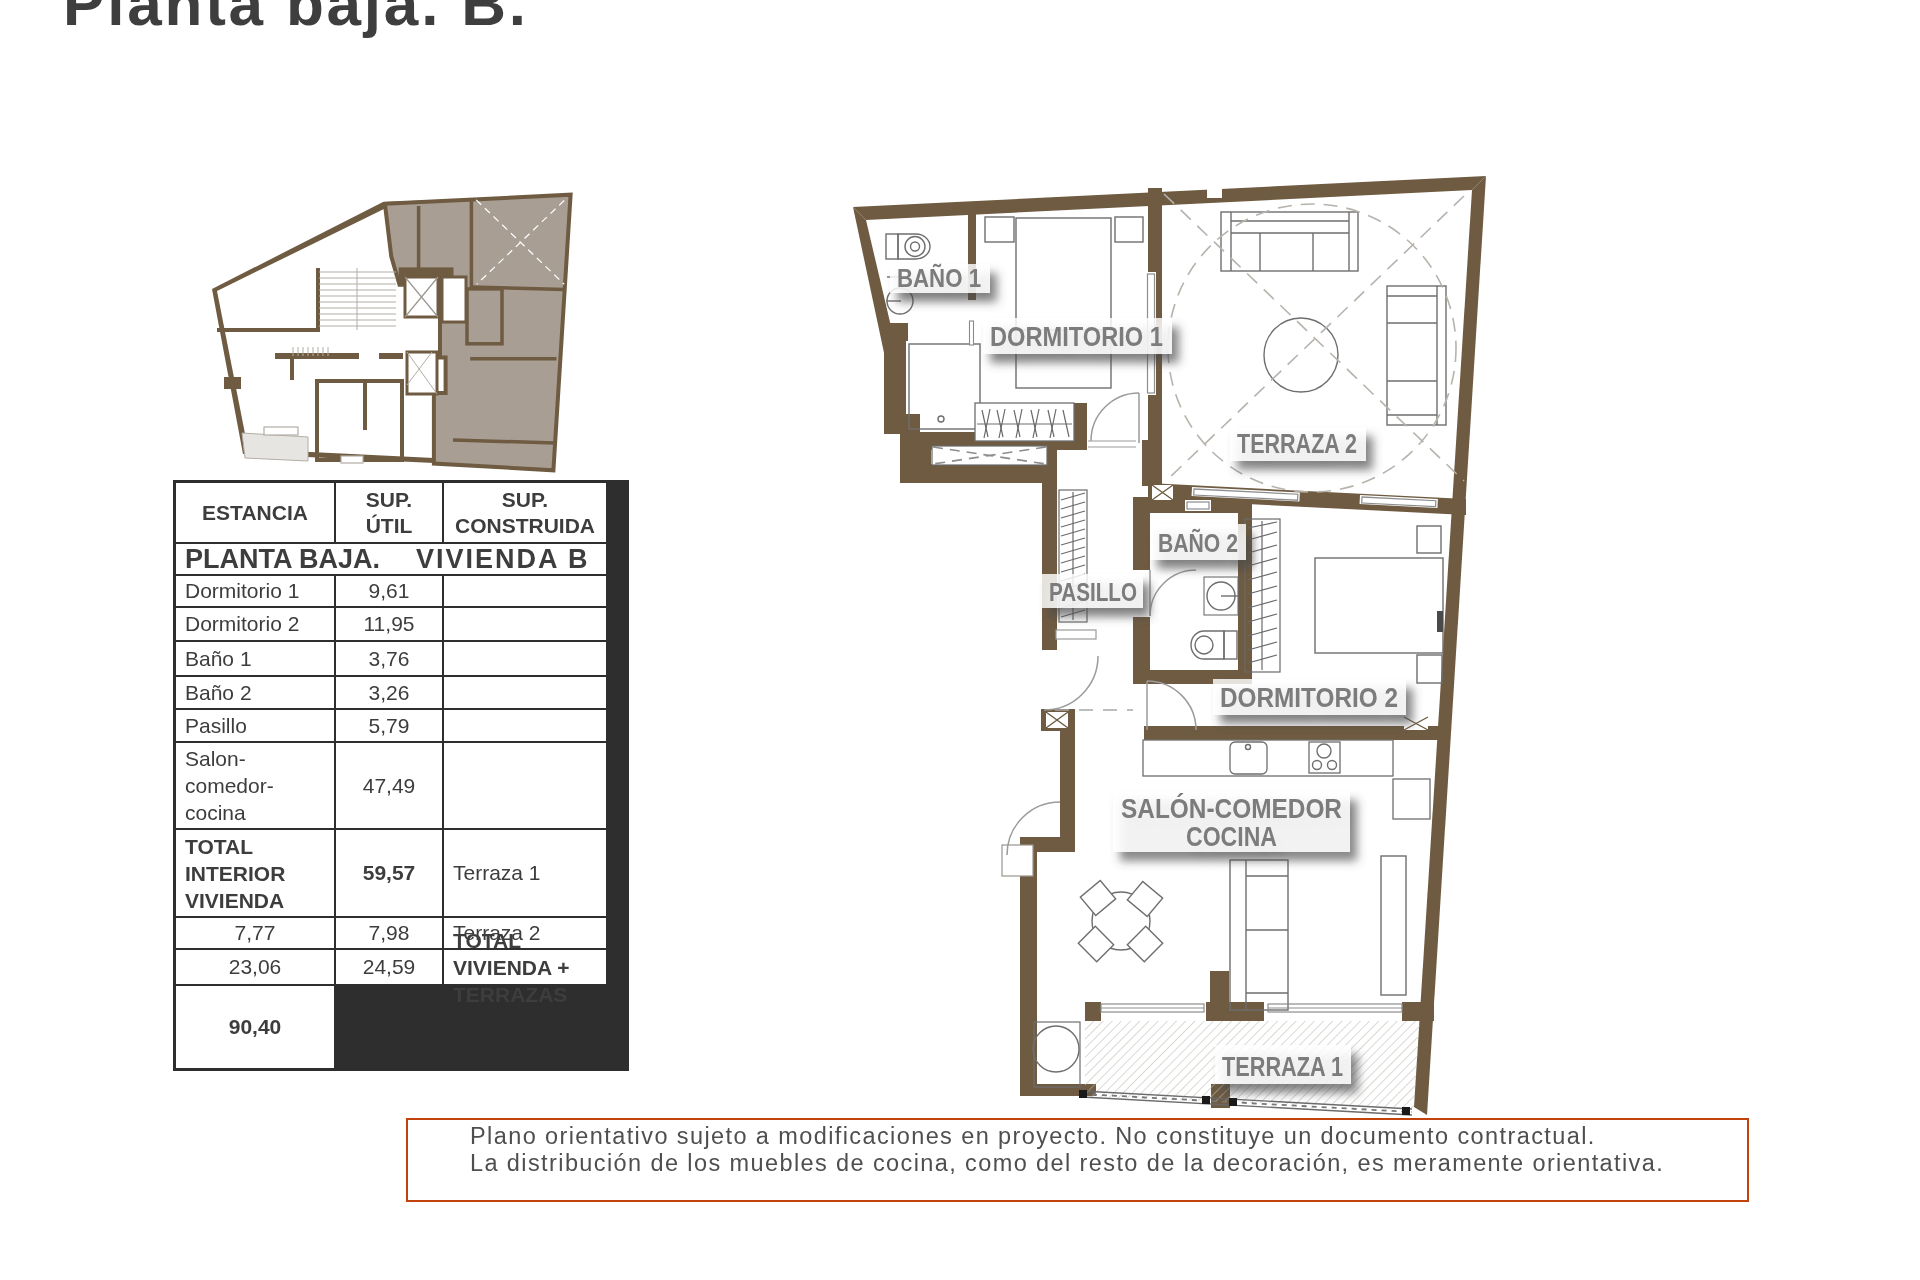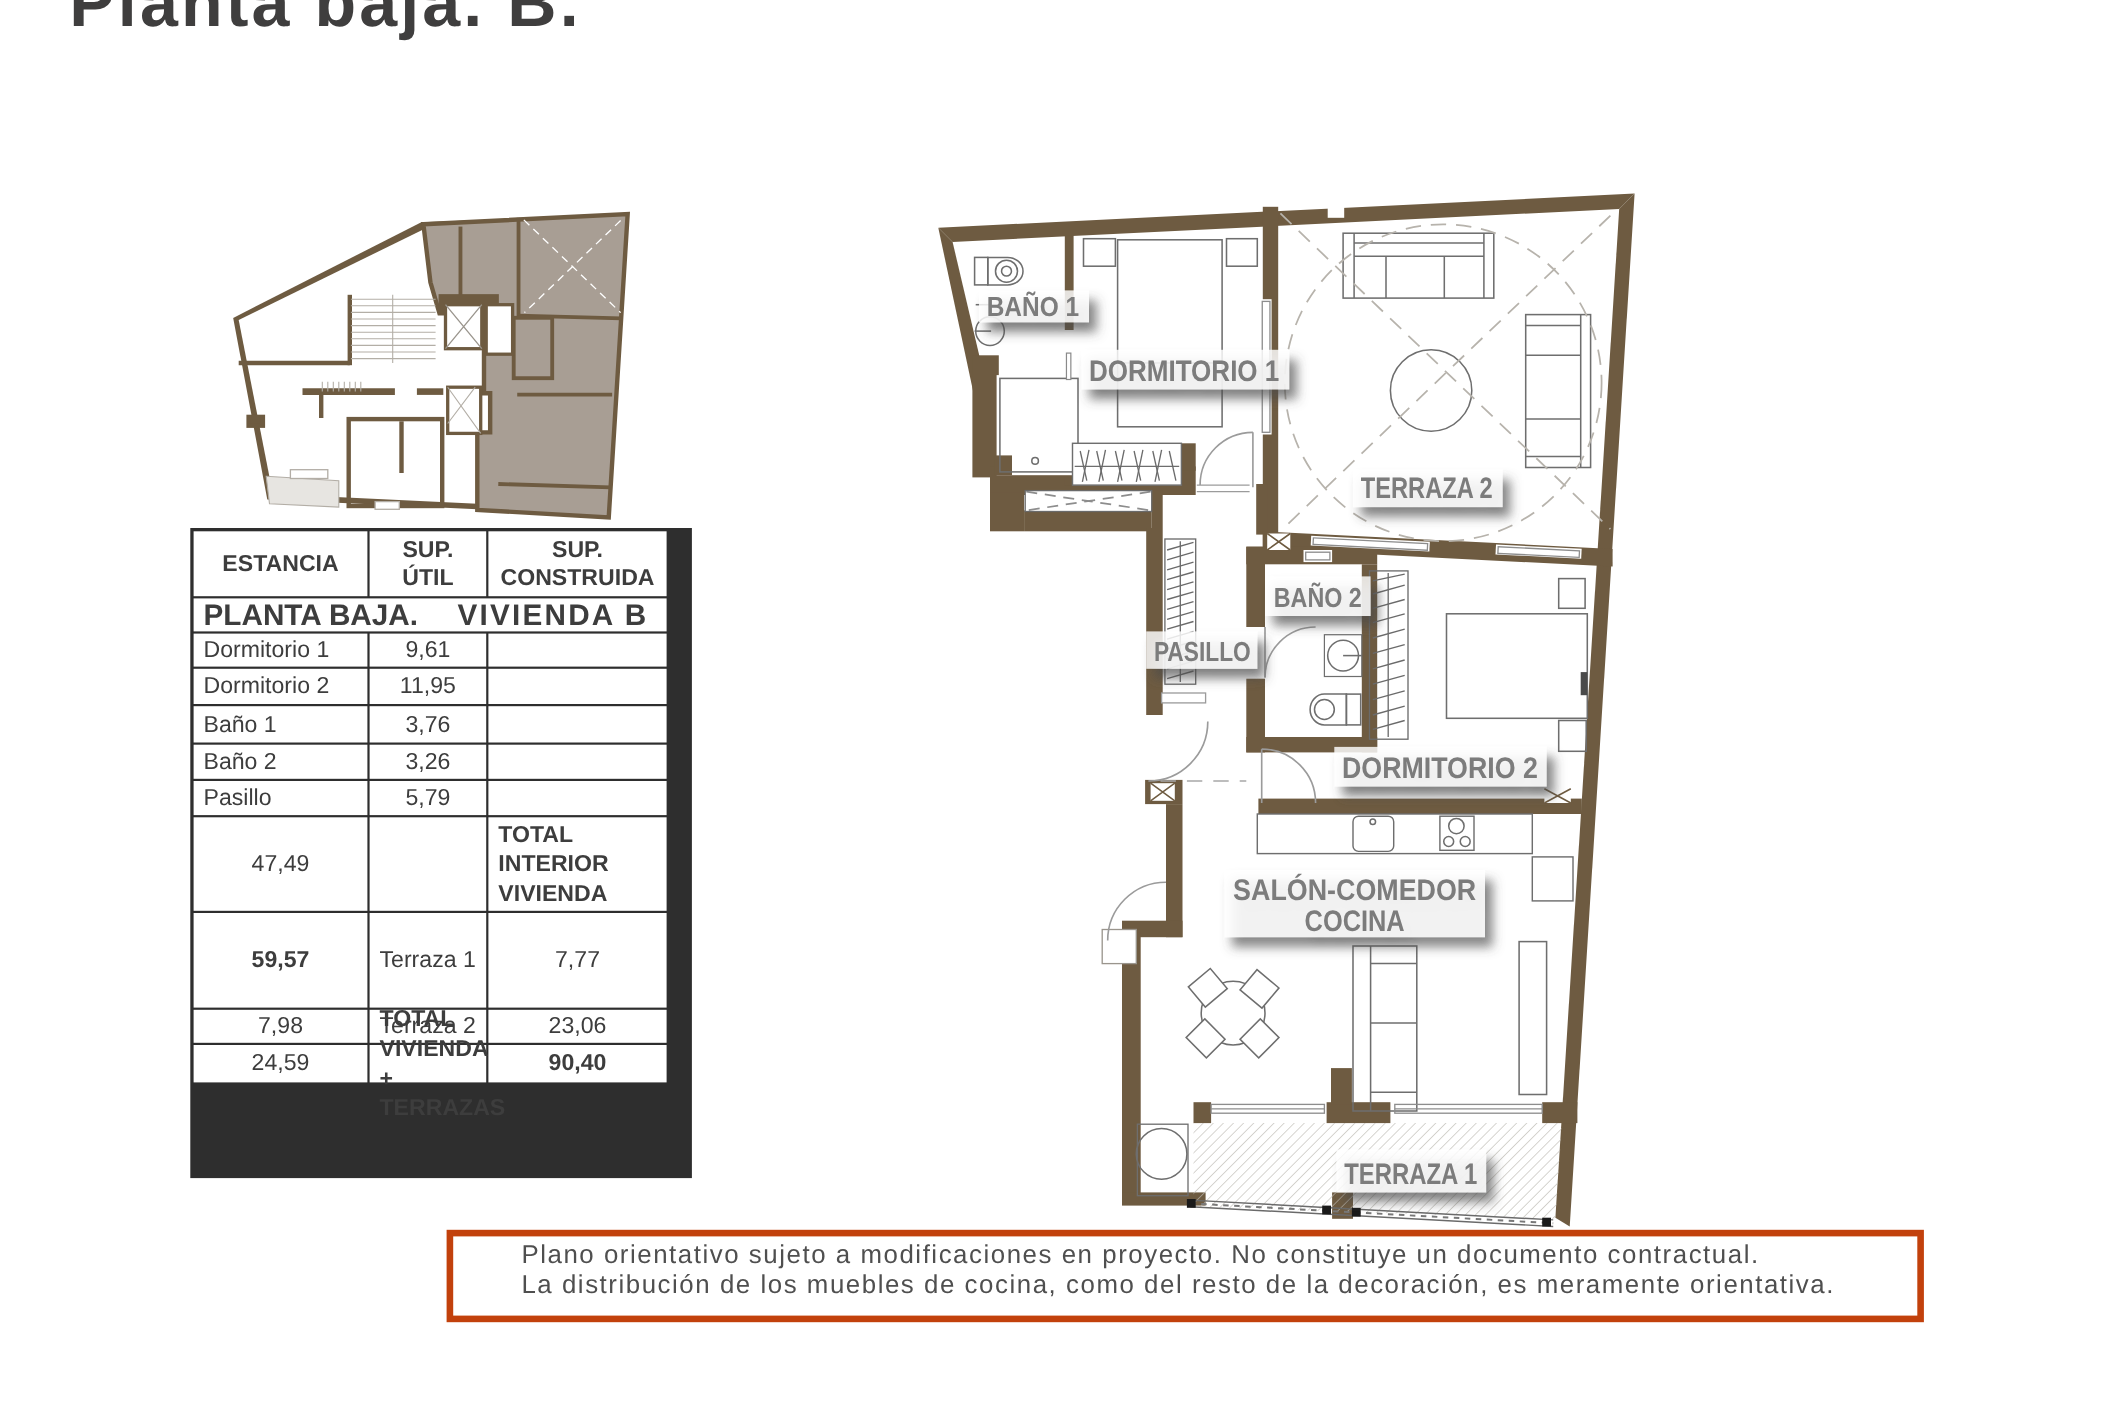--- a/index.html
+++ b/index.html
@@ -12,21 +12,21 @@
        grid-template-rows:59px 30px 30px 32px 33px 31px 31px 85px 86px 30px 34px 82px;
        gap:2px;padding:3px;color:#3d3d3d;}
   #tbl .c{background:#fff;display:flex;align-items:center;font-size:21px;}
   #tbl .hd{justify-content:center;text-align:center;font-weight:bold;line-height:26px;}
   #tbl .lt{padding-left:9px;}
   #tbl .ct{justify-content:center;}
   #tbl .b{font-weight:bold;}
   #tbl .ml{line-height:27px;}
   #tbl .merged{grid-column:1/4;font-weight:bold;font-size:27px;}
   
-  #disc{position:absolute;left:406px;top:1118px;width:1343px;height:84px;border:6px solid #c2410c;
+  #disc{position:absolute;left:406px;top:1118px;width:1343px;height:84px;border:2px solid #c2410c;
         font-size:23.5px;line-height:27px;color:#4f4f4f;padding:3px 0 0 62px;letter-spacing:1.4px;}
 </style>
 </head>
 <body>
 <div id="title">Planta baja. B.</div>
 
 <svg id="plan" width="1920" height="1280" viewBox="0 0 1920 1280" style="position:absolute;left:0;top:0">
 <defs>
   <pattern id="hatch" patternUnits="userSpaceOnUse" width="6.5" height="6.5" patternTransform="rotate(-45)">
     <line x1="0" y1="0" x2="6.5" y2="0" stroke="#bdb9b2" stroke-width="1.1"></line>
@@ -406,20 +406,21 @@
     <div class="c"></div>
   <div class="c lt">Baño 1</div>
     <div class="c ct">3,76</div>
     <div class="c"></div>
   <div class="c lt">Baño 2</div>
     <div class="c ct">3,26</div>
     <div class="c"></div>
   <div class="c lt">Pasillo</div>
     <div class="c ct">5,79</div>
     <div class="c"></div>
+  <div class="c lt ml">Salon-<br>comedor-<br>cocina</div>
     <div class="c ct">47,49</div>
     <div class="c"></div>
   <div class="c lt b ml">TOTAL<br>INTERIOR<br>VIVIENDA</div>
     <div class="c ct b">59,57</div>
   <div class="c lt">Terraza 1</div>
     <div class="c ct">7,77</div>
     <div class="c ct">7,98</div>
   <div class="c lt">Terraza 2</div>
     <div class="c ct">23,06</div>
     <div class="c ct">24,59</div>

